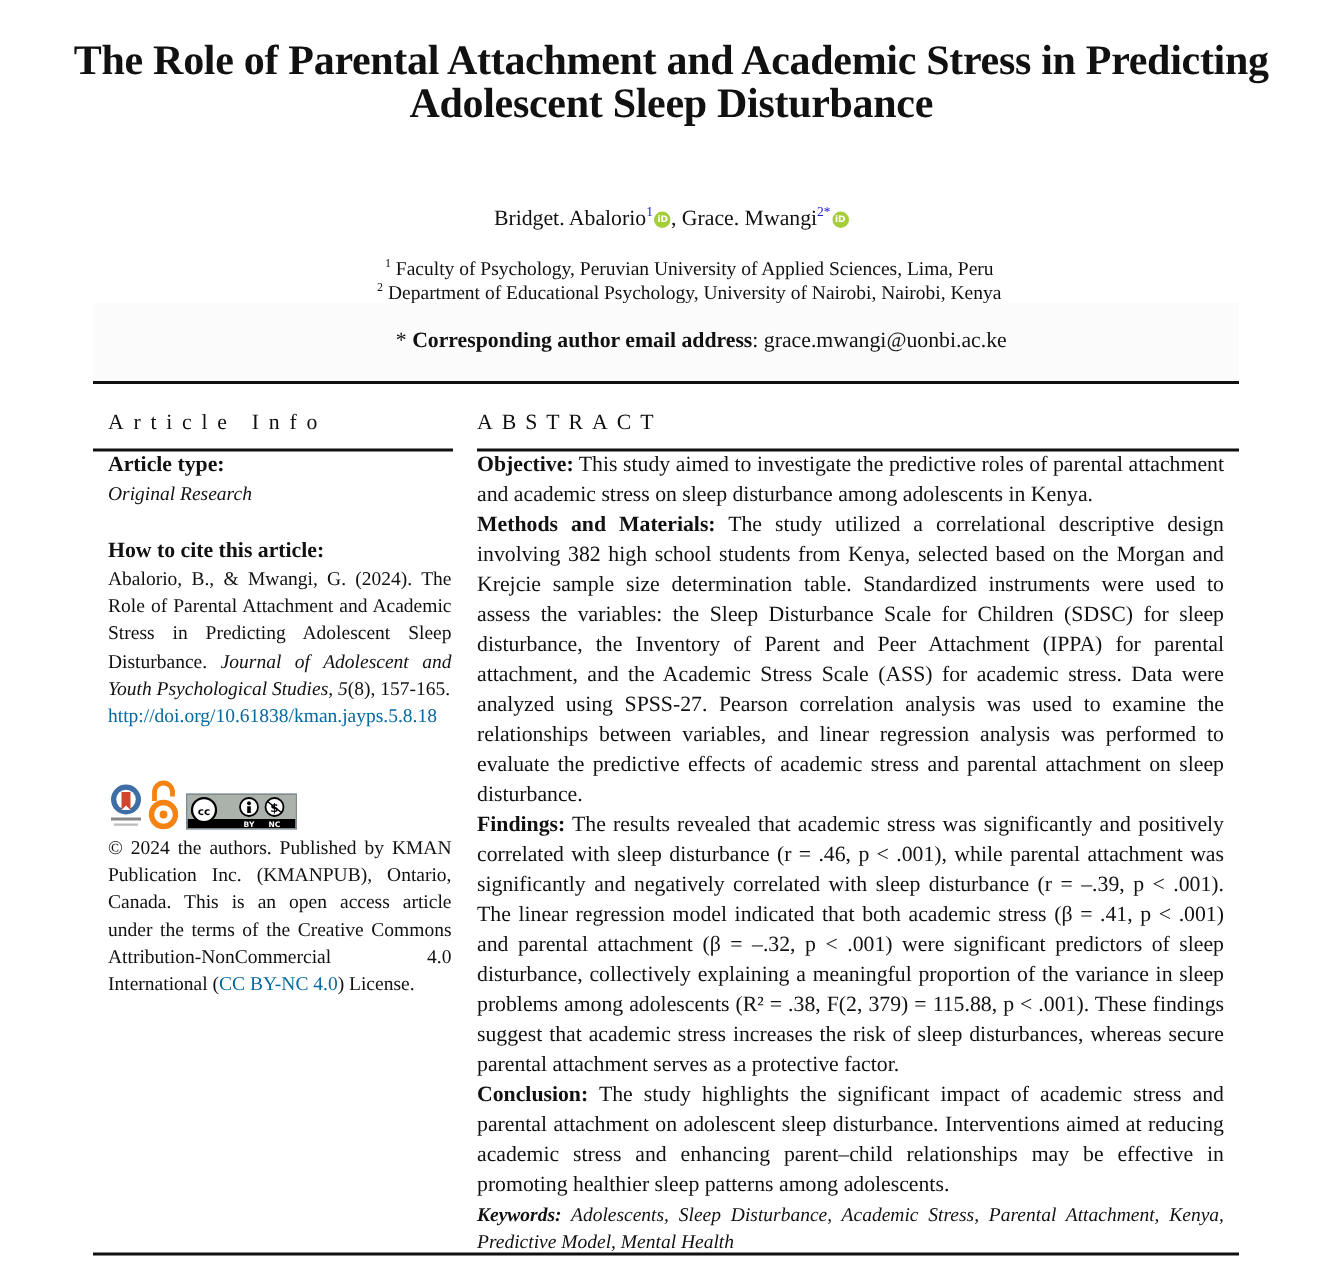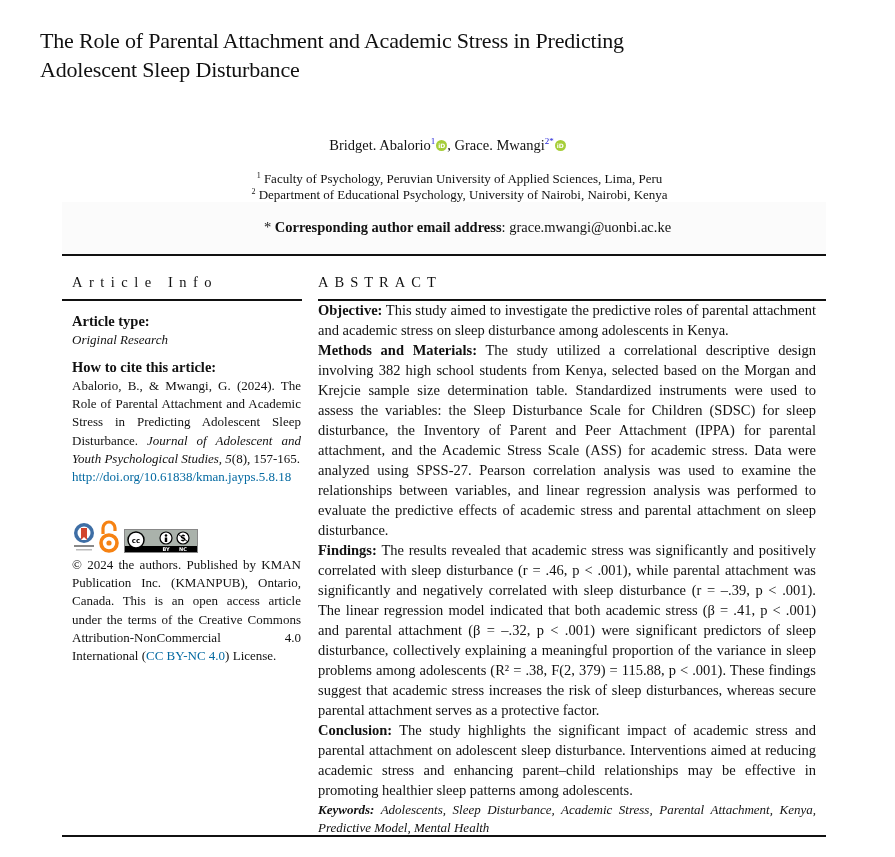--- a/index.html
+++ b/index.html
@@ -1,19 +1,19 @@
 <!DOCTYPE html>
 <html><head>
 <meta charset="utf-8">
 <style>
   html, body { margin: 0; padding: 0; background: #ffffff; }
   body { width: 895px; height: 857px; position: relative; overflow: hidden;
          font-family: "Liberation Serif", "DejaVu Serif", serif; color: #111; }
-  .title { position: absolute; left: 40px; width: 815px; top: 26px; text-align: left;
-           font-size: 22px; font-weight: normal; line-height: 29px; letter-spacing: -0.2px; }
+  .title { position: absolute; left: 40px; width: 815px; top: 26px; text-align: center;
+           font-size: 28px; font-weight: bold; line-height: 29px; letter-spacing: -0.2px; }
   .authors { position: absolute; left: 0; width: 895px; top: 136px; text-align: center; font-size: 14.5px; }
   .authors sup { font-size: 9px; color: #1a1ad6; vertical-align: 6px; }
   .orcid { display: inline-block; width: 11px; height: 11px; border-radius: 50%; background: #a6ce39;
            color: #fff; font-family: "DejaVu Sans", sans-serif; font-size: 6px; line-height: 11px;
            text-align: center; font-weight: bold; vertical-align: 2px; margin-left: 1px; }
   .affil { position: absolute; left: 12px; width: 895px; text-align: center; font-size: 13px; }
   .affil sup { font-size: 8px; vertical-align: 5px; }
   .corr-band { position: absolute; left: 62px; width: 764px; top: 202px; height: 52px; background: #fbfbfb; }
   .corr { position: absolute; left: 0; width: 895px; top: 219px; text-align: center; font-size: 14.5px; padding-left: 20px; }
   .hr { position: absolute; left: 62px; width: 764px; height: 1.5px; background: #111; }
@@ -62,21 +62,21 @@
 </div>
 
 <div class="hr" style="top:254px;"></div>
 
 <div class="sec-head" style="left:72px;">Article Info</div>
 <div class="sec-head" style="left:318px; letter-spacing:6px;">ABSTRACT</div>
 
 <div class="hr-left" style="top:299px;"></div>
 <div class="hr-right" style="top:299px;"></div>
 
-<div class="left" style="top:311px;">
+<div class="left" style="top:300px;">
   <div class="lbl">Article type:</div>
   <div style="font-style:italic;">Original Research</div>
 </div>
 
 <div class="left" style="top:357px;">
   <div class="lbl">How to cite this article:</div>
   <div class="just"><span>Abalorio, B., &amp; Mwangi, G. (2024). The Role of Parental Attachment and Academic Stress in Predicting Adolescent Sleep Disturbance. </span><i>Journal of Adolescent and Youth Psychological Studies, 5</i><span>(8), 157-165.</span></div>
   <div class="link">http://doi.org/10.61838/kman.jayps.5.8.18</div>
 </div>
 

